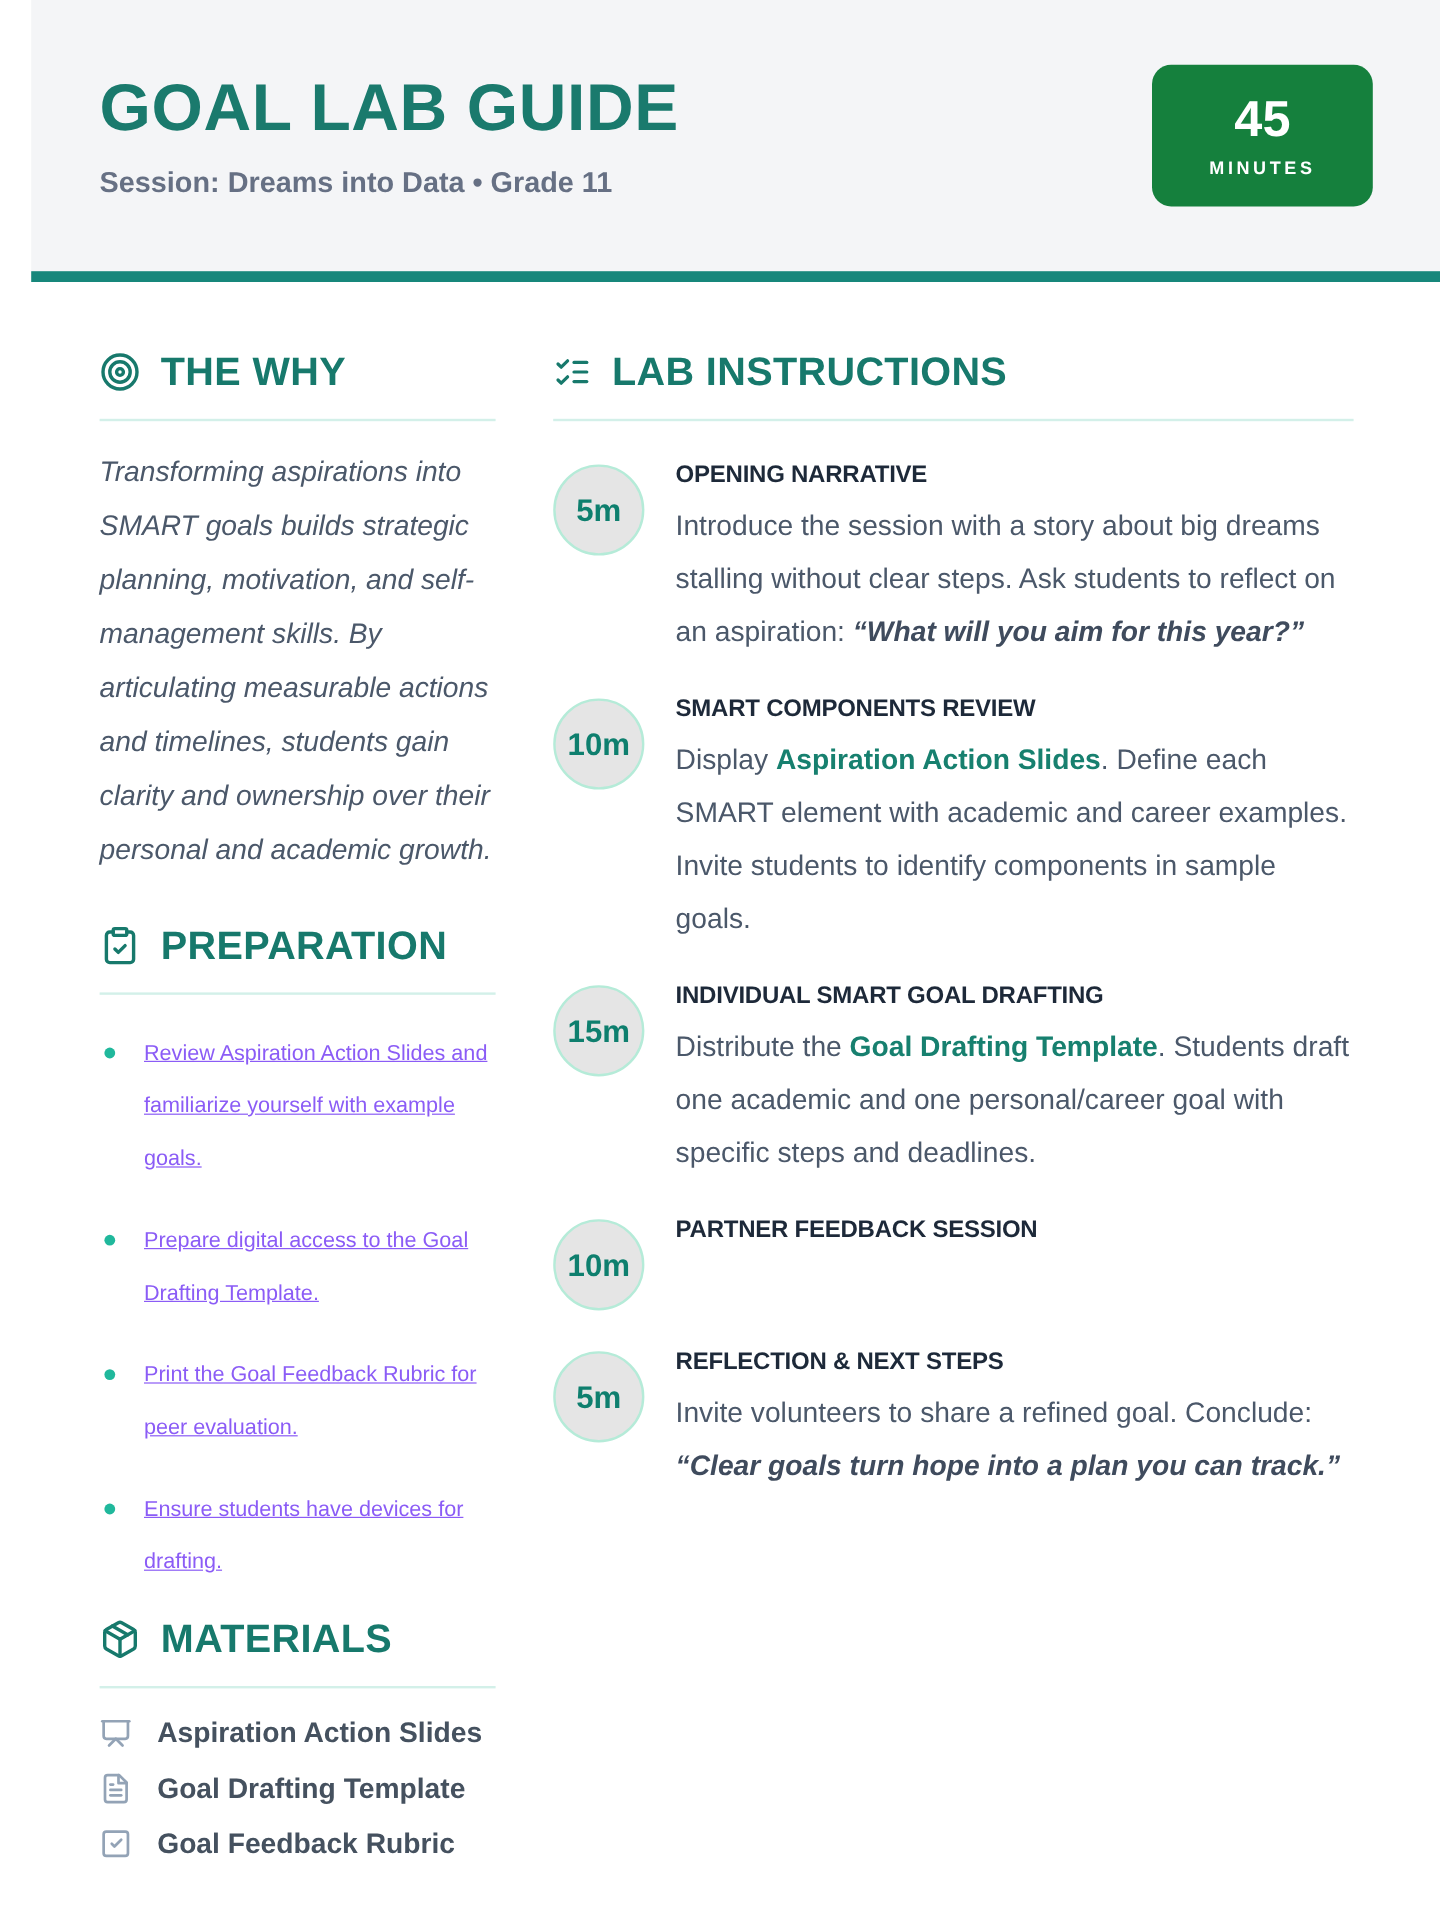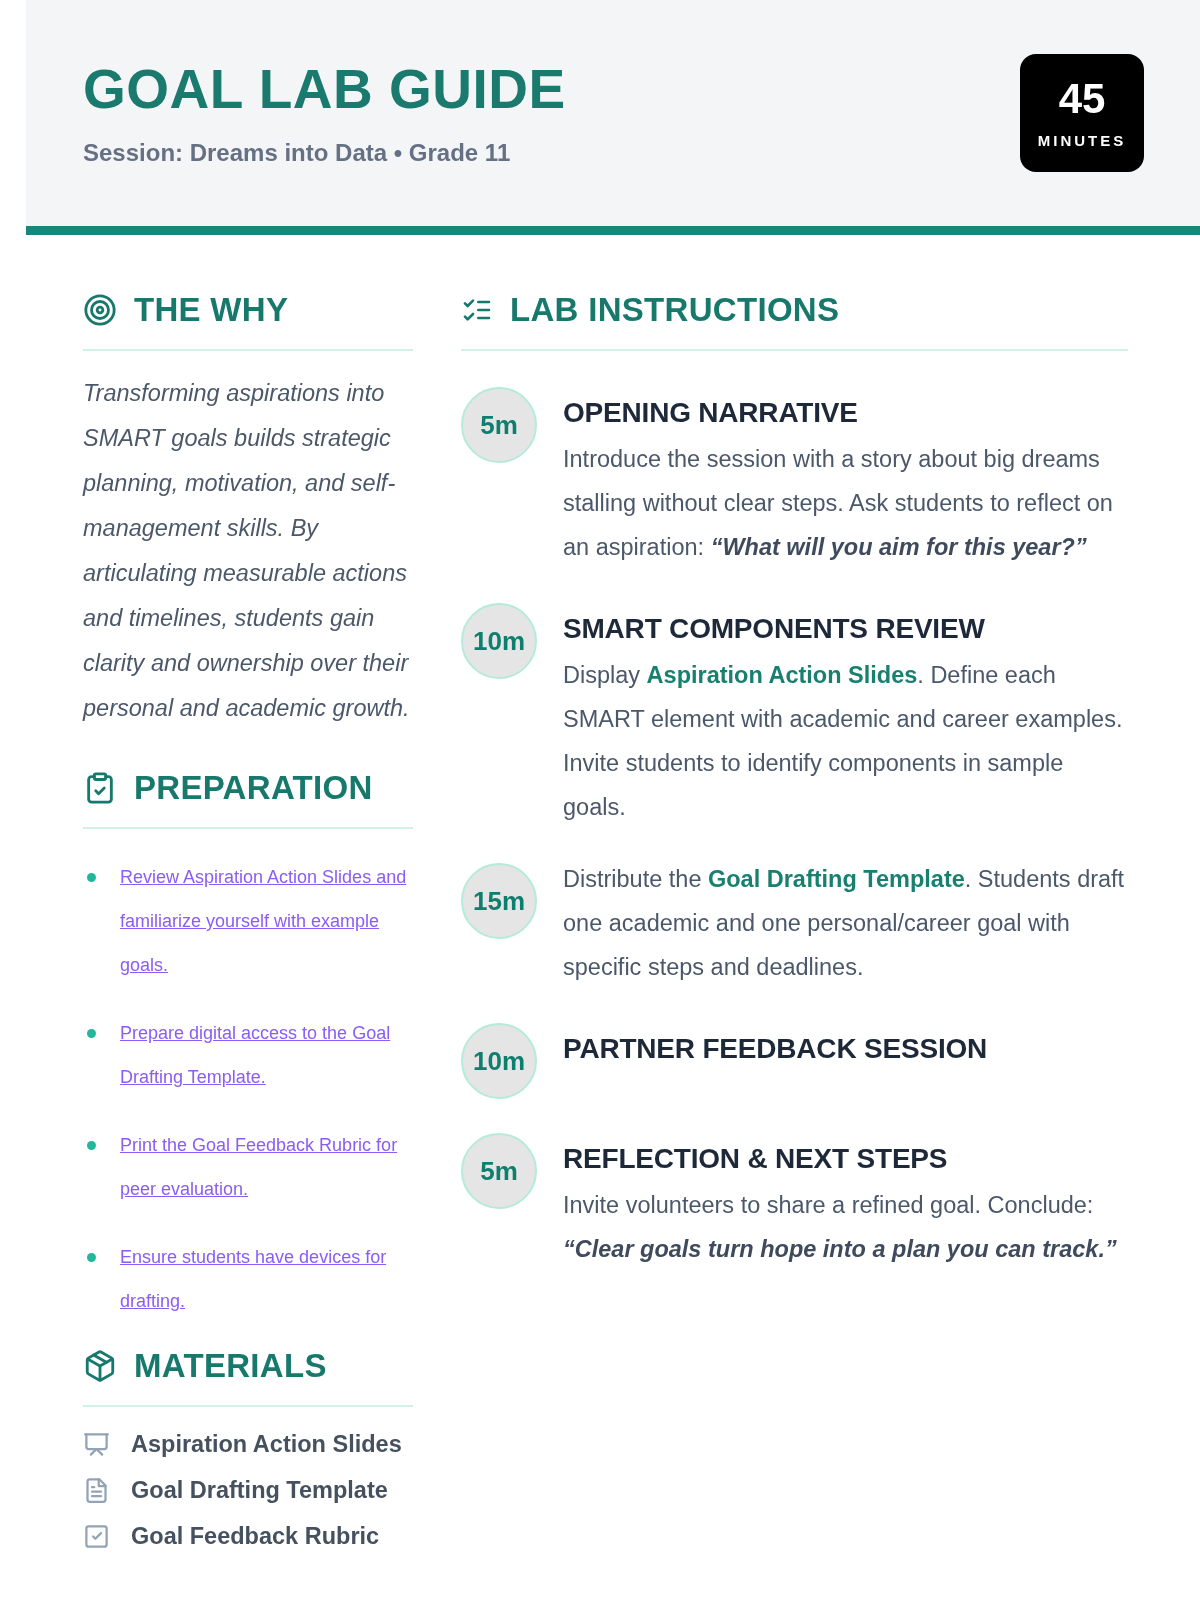--- a/index.html
+++ b/index.html
@@ -21,21 +21,21 @@
     display:flex; justify-content:space-between; align-items:flex-start;
   }
   .page-title {
     font-size:55px; font-weight:800; letter-spacing:0.5px;
     color:#1a7a6d; line-height:1.0; margin-top:12px;
   }
   .subtitle {
     margin-top:22px; font-size:24px; font-weight:600; color:#667084;
   }
   .duration-badge {
-    width:124px; height:118px; background:#000000; border-radius:16px;
+    width:184px; height:118px; background:#15803d; border-radius:16px;
     display:flex; flex-direction:column; align-items:center; justify-content:center;
     color:#ffffff; margin-top:4px; flex:0 0 auto;
   }
   .duration-value { font-size:42px; font-weight:800; line-height:1; }
   .duration-unit { font-size:15px; font-weight:600; letter-spacing:3px; margin-top:12px; }
   .accent-bar { height:9px; background:#17877b; width:100%; }
 
   
   .content {
     display:grid; grid-template-columns:330px 1fr; column-gap:48px;
@@ -74,22 +74,22 @@
   .steps { margin-top:30px; }
   .step { display:flex; gap:26px; margin-bottom:28px; }
   .time-badge {
     flex:0 0 76px; width:76px; height:76px; border-radius:50%;
     background:#e5e5e5; border:2px solid #b5ebd8; color:#0e7f6e;
     font-weight:800; font-size:26px;
     display:flex; align-items:center; justify-content:center;
     margin-top:6px;
   }
   .step-title {
-    font-size:28px; font-weight:800; color:#1d2939; letter-spacing:-0.2px;
-    margin-bottom:8px; margin-top:16px;
+    font-size:20px; font-weight:800; color:#1d2939; letter-spacing:-0.2px;
+    margin-bottom:8px; margin-top:4px;
   }
   .step-body { font-size:23.5px; line-height:44px; color:#4b586a; }
   .seg-link { color:#17806f; font-weight:700; }
   .seg-quote { font-style:italic; font-weight:600; color:#3f4b5d; }
 </style>
 </head>
 <body>
 
 <div class="page">
 
@@ -207,20 +207,21 @@
         <div class="step">
           <div class="time-badge">10m</div>
           <div>
             <div class="step-title">SMART COMPONENTS REVIEW</div>
             <div class="step-body"><span class="seg-plain">Display </span><span class="seg-link">Aspiration Action Slides</span><span class="seg-plain">. Define each SMART element with academic and career examples. Invite students to identify components in sample goals.</span></div>
           </div>
         </div>
         <div class="step">
           <div class="time-badge">15m</div>
           <div>
+            <div class="step-title">INDIVIDUAL SMART GOAL DRAFTING</div>
             <div class="step-body"><span class="seg-plain">Distribute the </span><span class="seg-link">Goal Drafting Template</span><span class="seg-plain">. Students draft one academic and one personal/career goal with specific steps and deadlines.</span></div>
           </div>
         </div>
         <div class="step">
           <div class="time-badge">10m</div>
           <div>
             <div class="step-title">PARTNER FEEDBACK SESSION</div>
           </div>
         </div>
         <div class="step">

